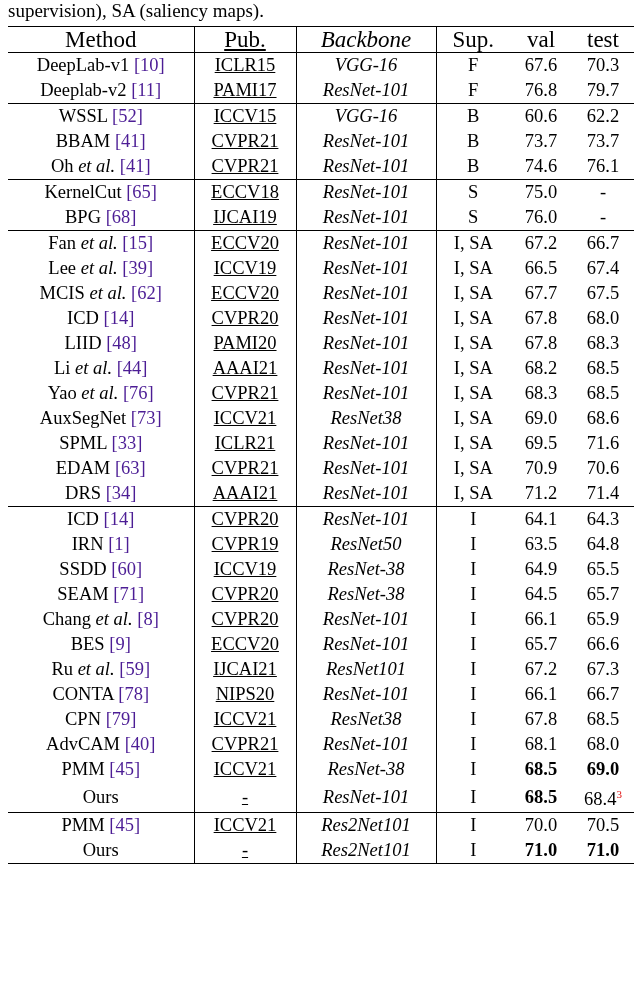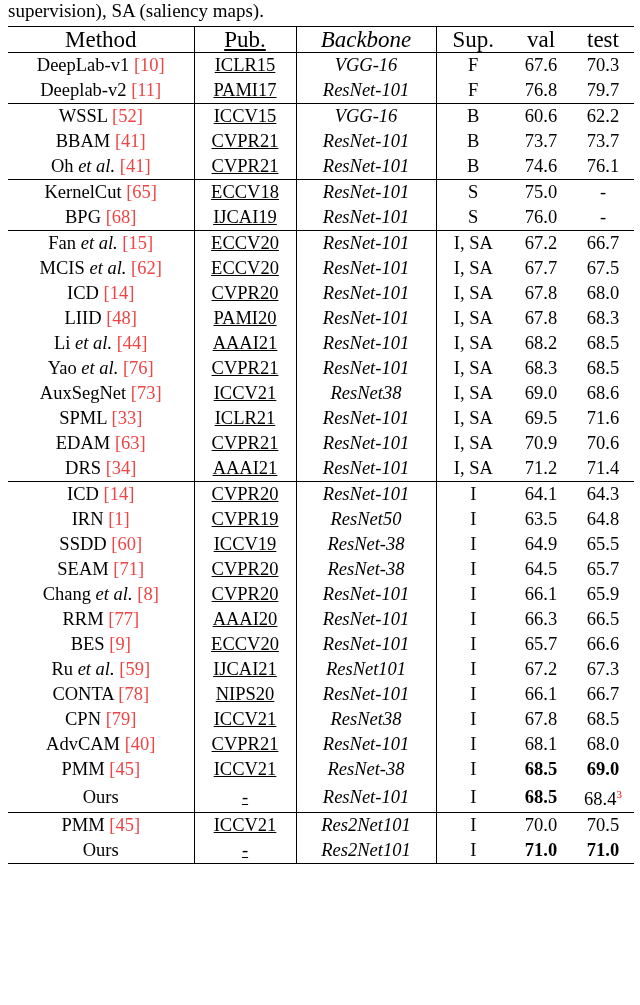--- a/index.html
+++ b/index.html
@@ -51,21 +51,21 @@
   .col-test   { width: 62px; }
   .frame {
     border-top: 1.6px solid #000;
     border-bottom: 1.6px solid #000;
   }
   tr.hdr td { border-bottom: 1.2px solid #000; }
   tr.grp-sep td { border-top: 1.2px solid #000; }
   
   td.vr-right { border-right: 1.2px solid #000; }
 
-  .ref { color: #ef4444; }
+  .ref { color: #4c1d95; }
   .it { font-style: italic; }
   .bold { font-weight: bold; }
   sup.fn { font-size: 11px; color: #e01010; vertical-align: super; }
   .hdr td { font-size: 23px; }
 </style>
 </head>
 <body>
 
 <div id="page">
 
@@ -149,20 +149,28 @@
         </tr>
         <tr class="grp-sep">
           <td class="col-method vr-right"><span>Fan </span><span class="it">et al.</span> <span class="ref">[15]</span></td>
           <td class="col-pub vr-right"><span>ECCV20</span></td>
           <td class="col-back vr-right"><span>ResNet-101</span></td>
           <td class="col-sup"><span>I, SA</span></td>
           <td class="col-val"><span>67.2</span></td>
           <td class="col-test"><span>66.7</span></td>
         </tr>
         <tr>
+          <td class="col-method vr-right"><span>Lee </span><span class="it">et al.</span> <span class="ref">[39]</span></td>
+          <td class="col-pub vr-right"><span>ICCV19</span></td>
+          <td class="col-back vr-right"><span>ResNet-101</span></td>
+          <td class="col-sup"><span>I, SA</span></td>
+          <td class="col-val"><span>66.5</span></td>
+          <td class="col-test"><span>67.4</span></td>
+        </tr>
+        <tr>
           <td class="col-method vr-right"><span>MCIS </span><span class="it">et al.</span> <span class="ref">[62]</span></td>
           <td class="col-pub vr-right"><span>ECCV20</span></td>
           <td class="col-back vr-right"><span>ResNet-101</span></td>
           <td class="col-sup"><span>I, SA</span></td>
           <td class="col-val"><span>67.7</span></td>
           <td class="col-test"><span>67.5</span></td>
         </tr>
         <tr>
           <td class="col-method vr-right">ICD <span class="ref">[14]</span></td>
           <td class="col-pub vr-right"><span>CVPR20</span></td>
@@ -261,28 +269,20 @@
         </tr>
         <tr>
           <td class="col-method vr-right"><span>Chang </span><span class="it">et al.</span> <span class="ref">[8]</span></td>
           <td class="col-pub vr-right"><span>CVPR20</span></td>
           <td class="col-back vr-right"><span>ResNet-101</span></td>
           <td class="col-sup"><span>I</span></td>
           <td class="col-val"><span>66.1</span></td>
           <td class="col-test"><span>65.9</span></td>
         </tr>
         <tr>
-          <td class="col-method vr-right">RRM <span class="ref">[77]</span></td>
-          <td class="col-pub vr-right"><span>AAAI20</span></td>
-          <td class="col-back vr-right"><span>ResNet-101</span></td>
-          <td class="col-sup"><span>I</span></td>
-          <td class="col-val"><span>66.3</span></td>
-          <td class="col-test"><span>66.5</span></td>
-        </tr>
-        <tr>
           <td class="col-method vr-right">BES <span class="ref">[9]</span></td>
           <td class="col-pub vr-right"><span>ECCV20</span></td>
           <td class="col-back vr-right"><span>ResNet-101</span></td>
           <td class="col-sup"><span>I</span></td>
           <td class="col-val"><span>65.7</span></td>
           <td class="col-test"><span>66.6</span></td>
         </tr>
         <tr>
           <td class="col-method vr-right"><span>Ru </span><span class="it">et al.</span> <span class="ref">[59]</span></td>
           <td class="col-pub vr-right"><span>IJCAI21</span></td>

